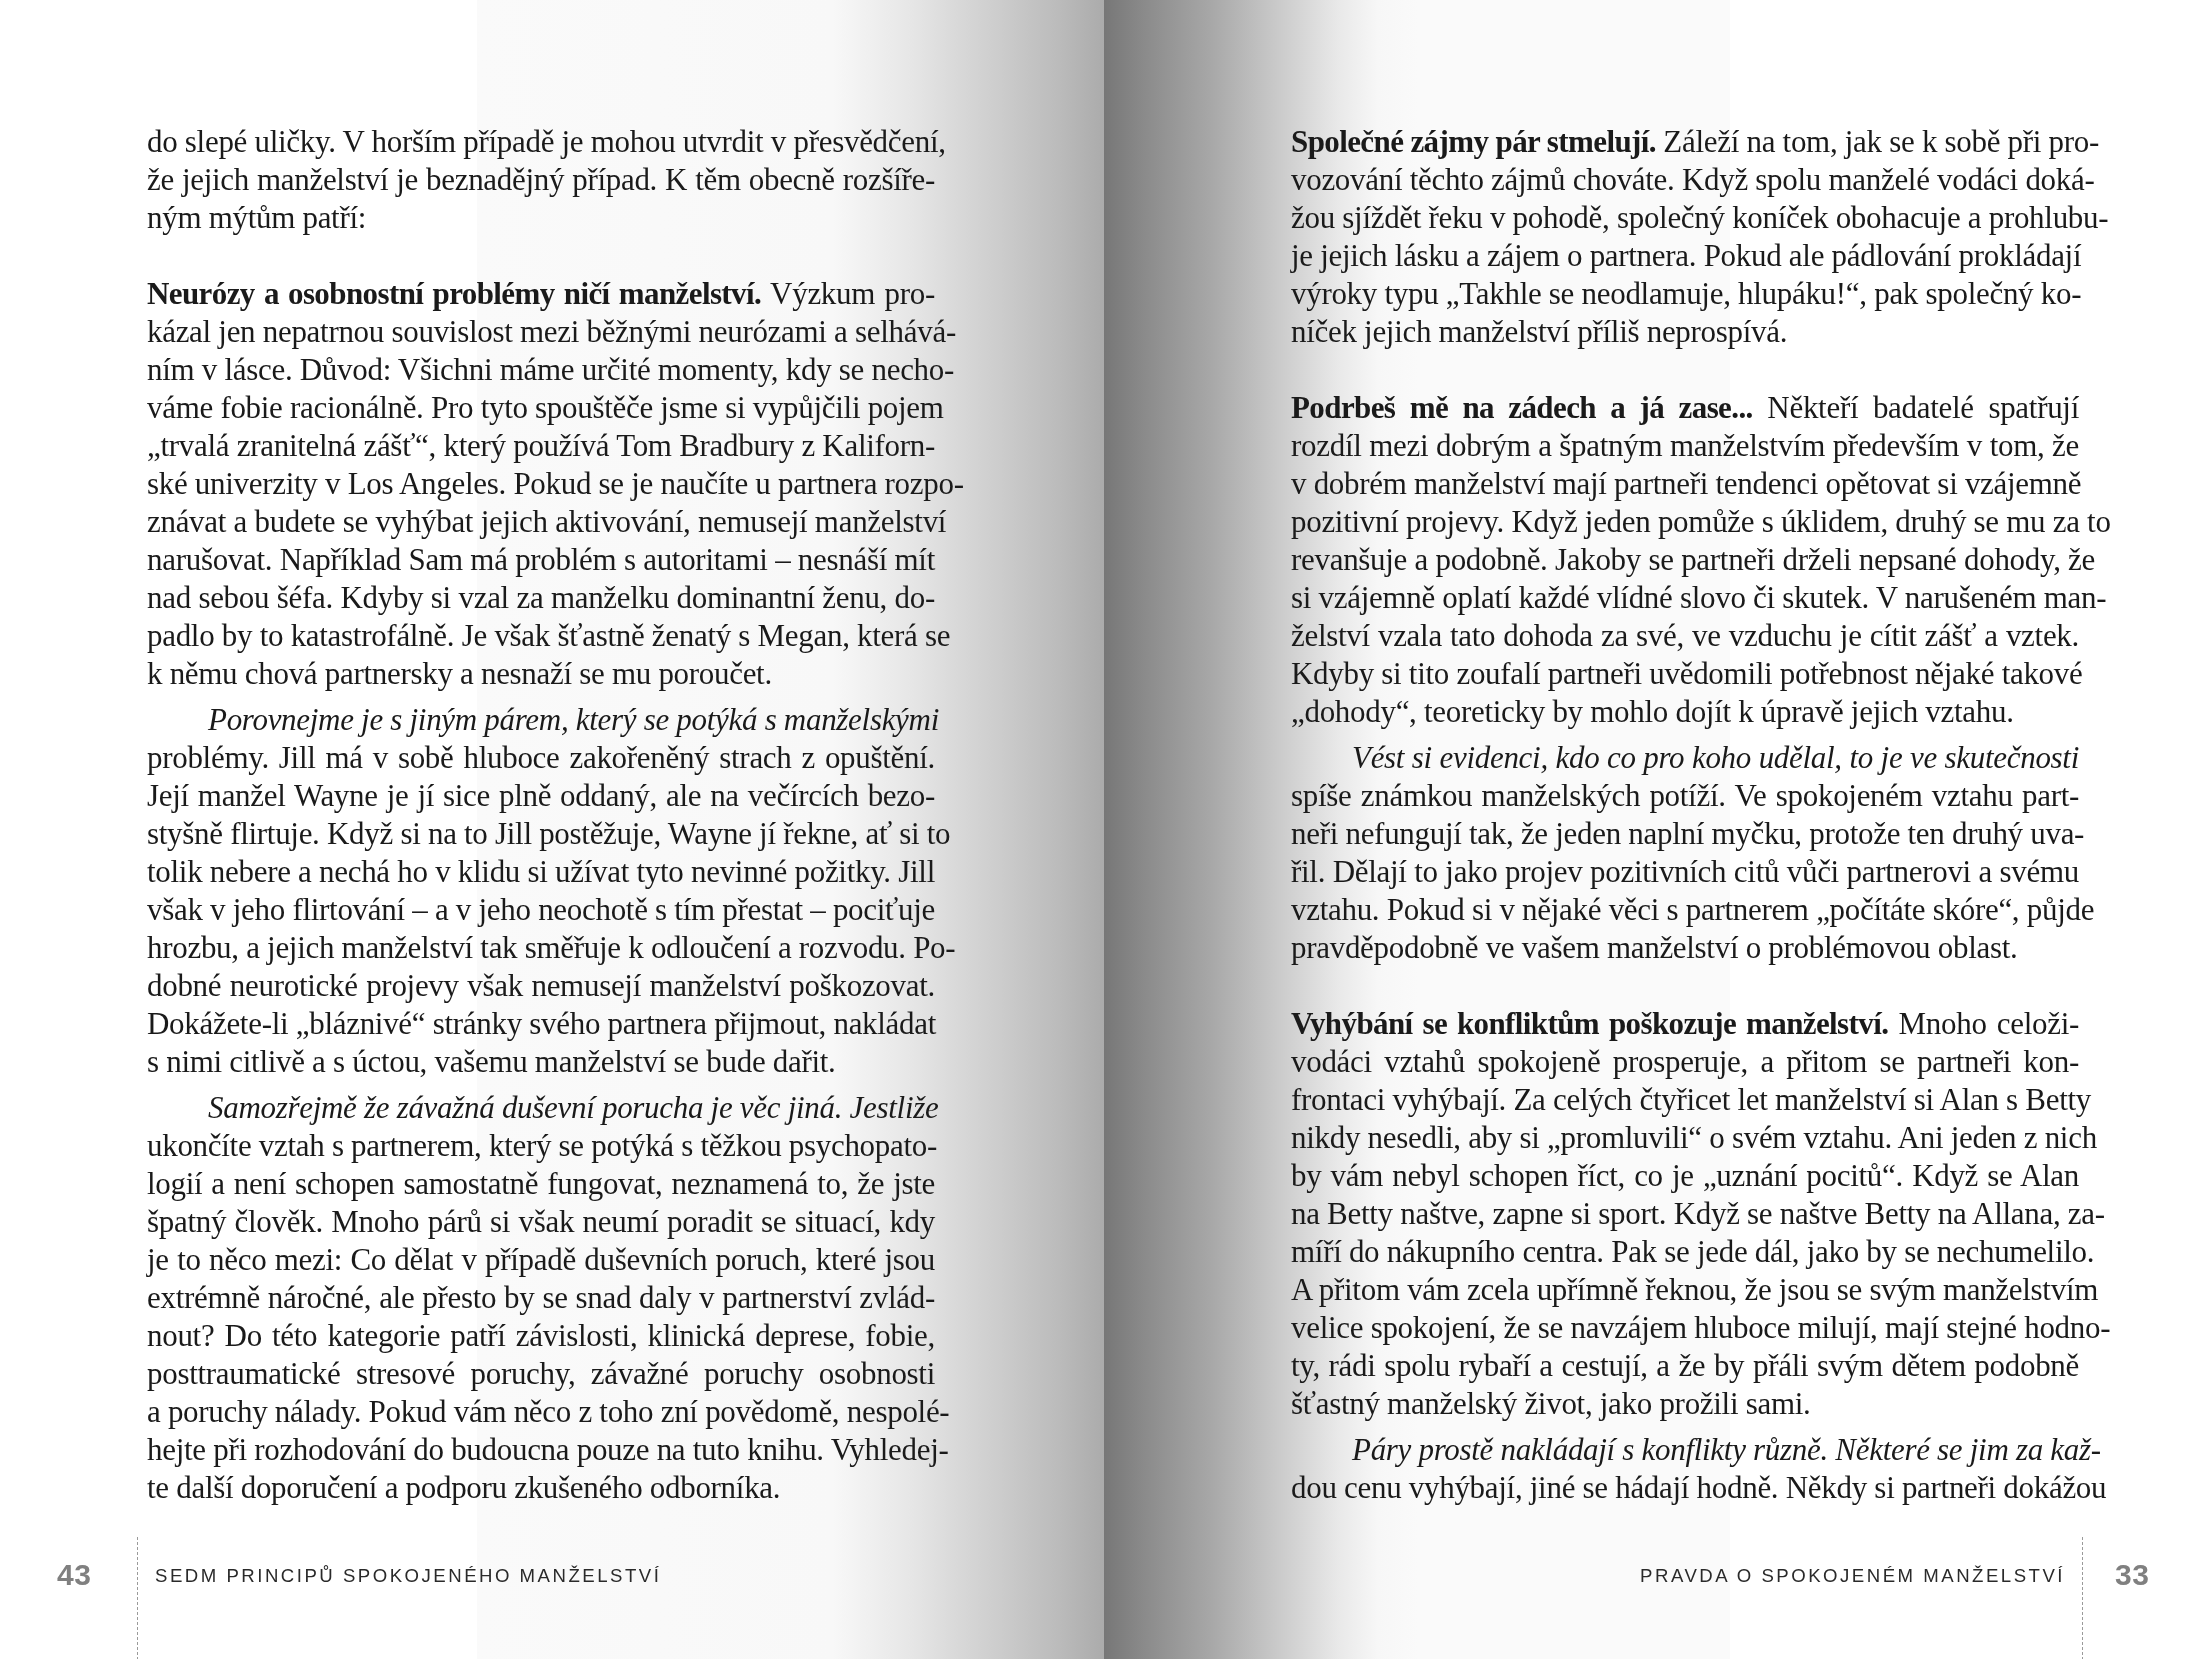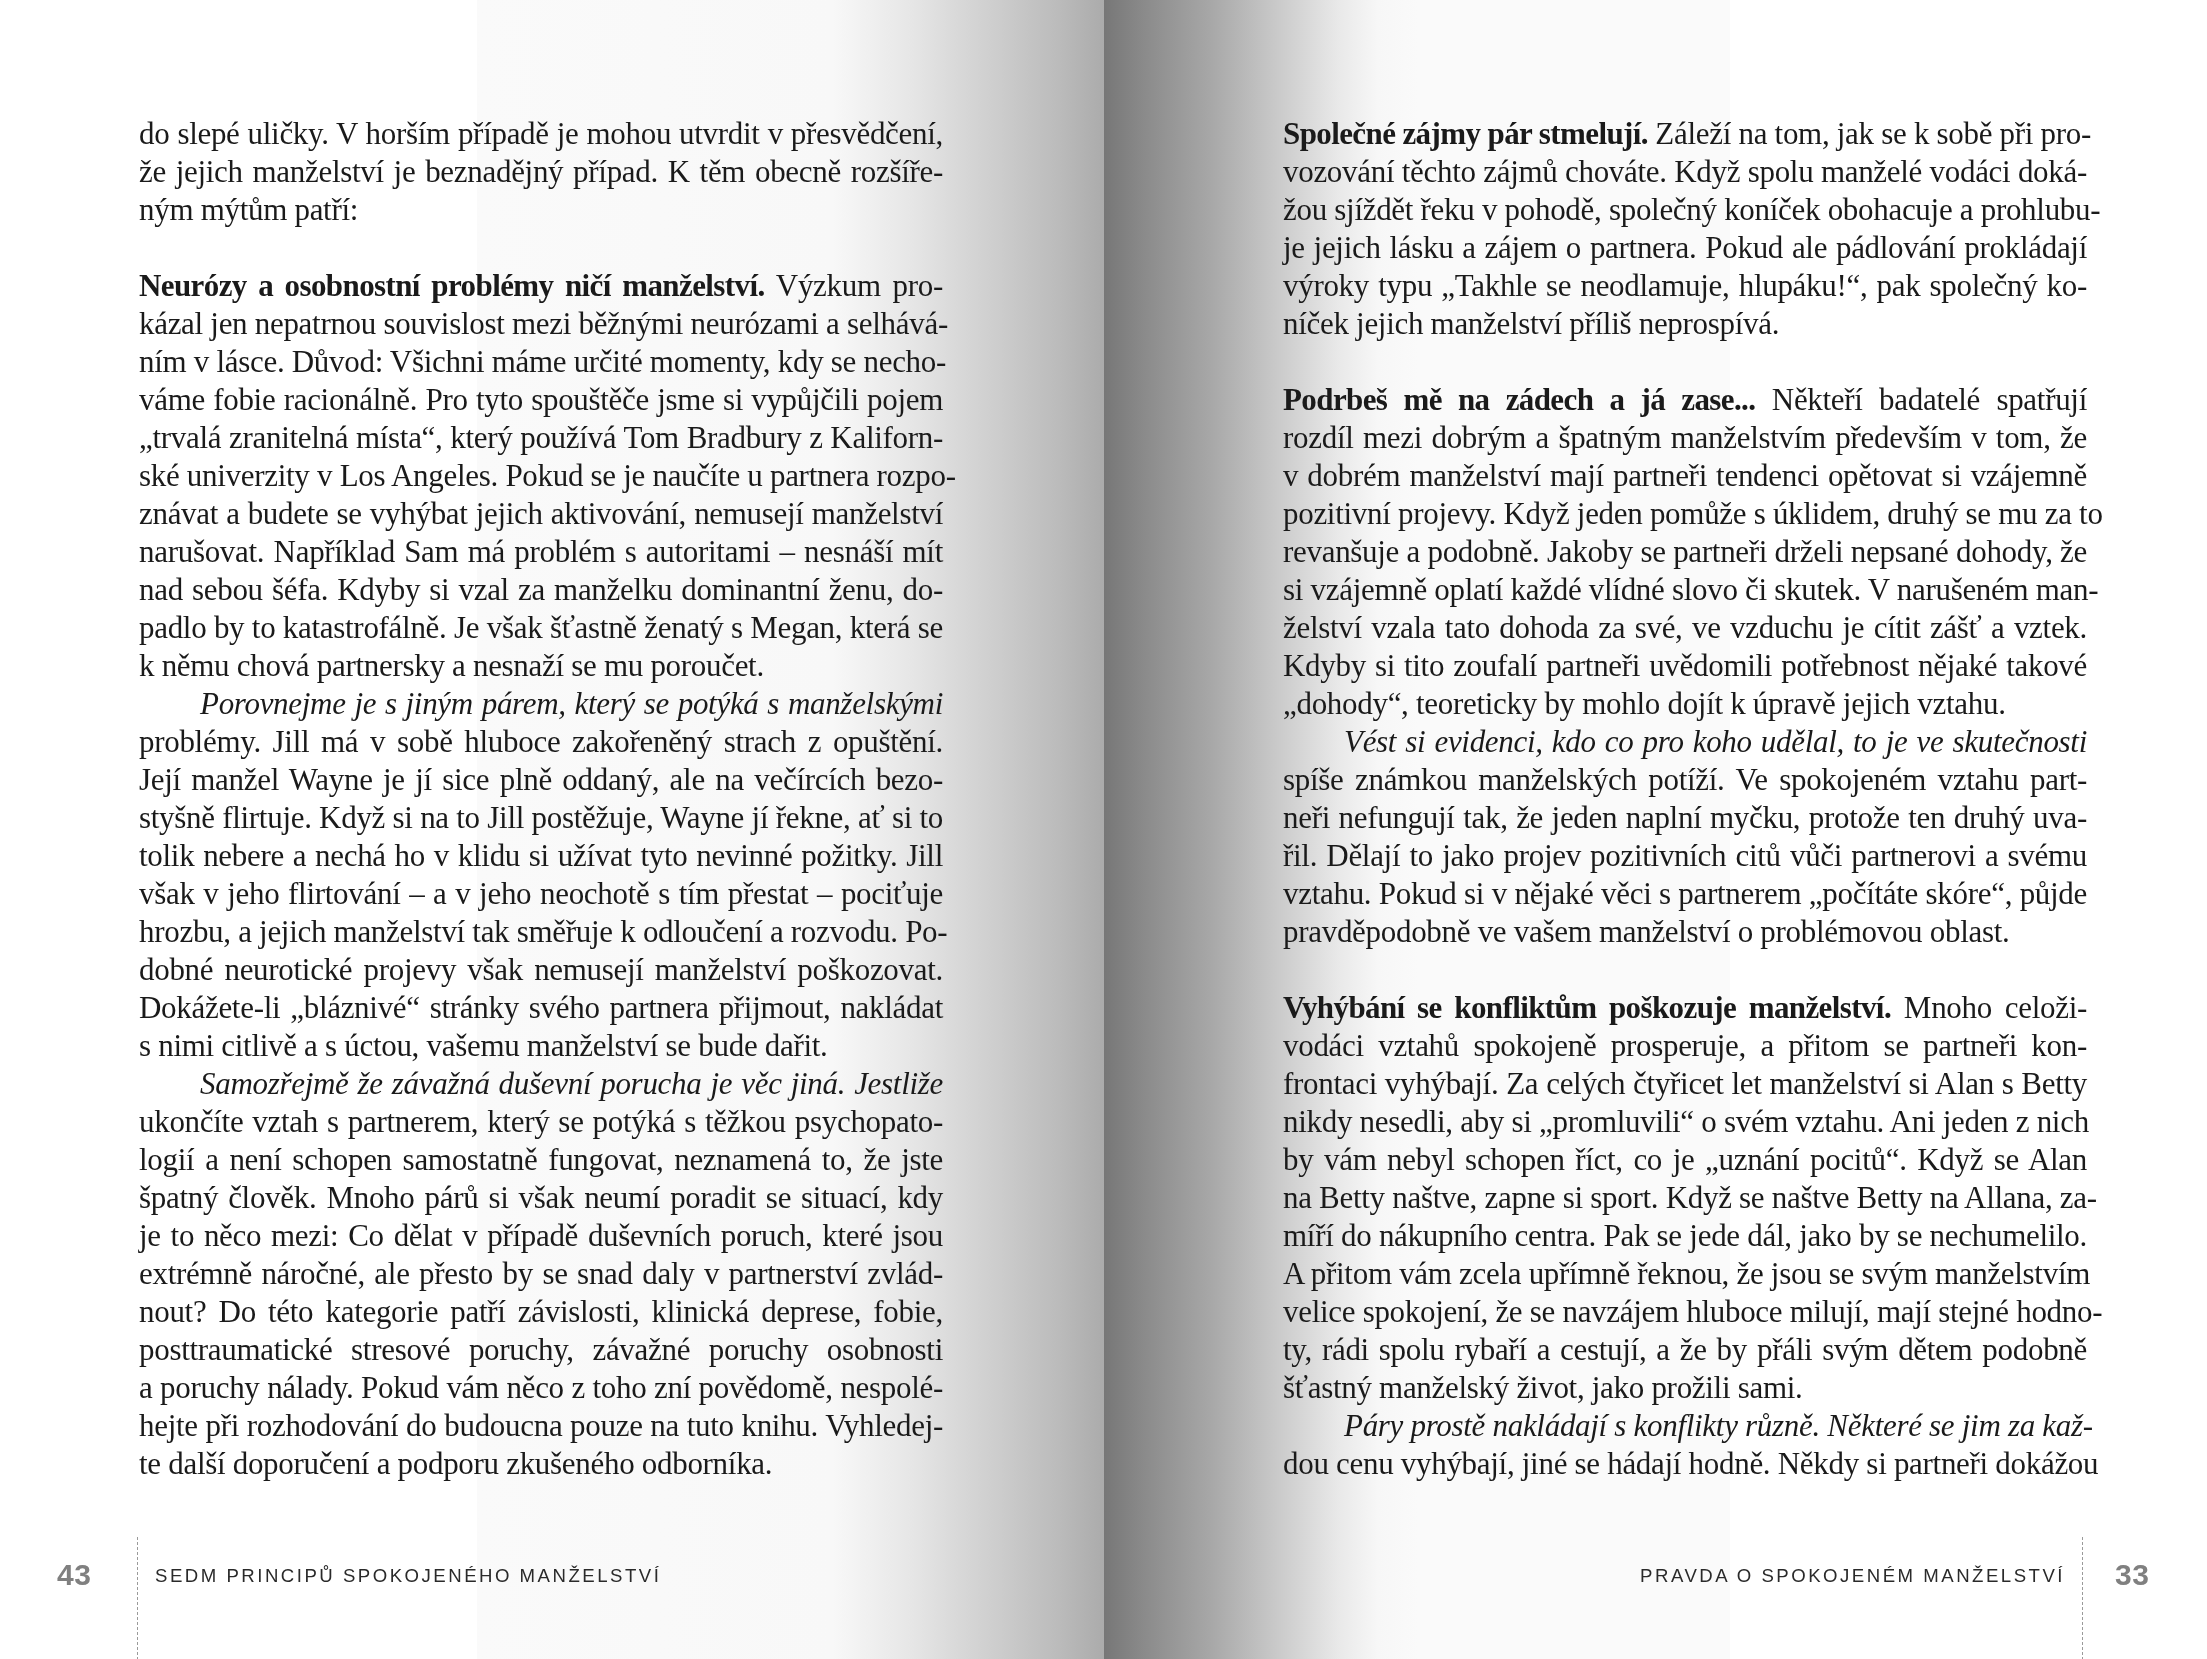--- a/index.html
+++ b/index.html
@@ -28,21 +28,21 @@
   }
   .text-block {
     position: absolute; top: 115px; width: 804px;
     font-size: 31px; line-height: 38px;
     letter-spacing: -0.3px;
     text-align: justify;
     hyphens: none;
   }
   .page-left .text-block { left: 139px; }
   .page-right .text-block { left: 179px; width: 804px; }
-  .para { margin: 0; text-indent: 0; }
+  .para { margin: 8px; text-indent: 0; }
   .para.gap { margin-top: 38px; }
   .lead { font-weight: bold; letter-spacing: -0.6px; }
   .line { display: block; text-align-last: justify; white-space: nowrap; }
   .line.last { text-align-last: left; }
   .line.indent { padding-left: 61px; font-style: italic; }
   .folio {
     position: absolute; top: 1558px;
     font-family: "Liberation Sans", "DejaVu Sans", sans-serif;
     font-weight: bold; font-size: 30px; color: #808080;
     letter-spacing: 0.5px;
@@ -74,21 +74,21 @@
         <div class="para">
           <span class="line">do slepé uličky. V horším případě je mohou utvrdit v přesvědčení,</span>
           <span class="line">že jejich manželství je beznadějný případ. K těm obecně rozšíře-</span>
           <span class="line last">ným mýtům patří:</span>
         </div>
         <div class="para gap">
           <span class="line"><span class="lead">Neurózy a osobnostní problémy ničí manželství.</span><span> Výzkum pro-</span></span>
           <span class="line">kázal jen nepatrnou souvislost mezi běžnými neurózami a selhává-</span>
           <span class="line">ním v lásce. Důvod: Všichni máme určité momenty, kdy se necho-</span>
           <span class="line">váme fobie racionálně. Pro tyto spouštěče jsme si vypůjčili pojem</span>
-          <span class="line">„trvalá zranitelná místa“, který používá Tom Bradbury z Kaliforn-</span>
+          <span class="line">„trvalá zranitelná zášť“, který používá Tom Bradbury z Kaliforn-</span>
           <span class="line">ské univerzity v Los Angeles. Pokud se je naučíte u partnera rozpo-</span>
           <span class="line">znávat a budete se vyhýbat jejich aktivování, nemusejí manželství</span>
           <span class="line">narušovat. Například Sam má problém s autoritami – nesnáší mít</span>
           <span class="line">nad sebou šéfa. Kdyby si vzal za manželku dominantní ženu, do-</span>
           <span class="line">padlo by to katastrofálně. Je však šťastně ženatý s Megan, která se</span>
           <span class="line last">k němu chová partnersky a nesnaží se mu poroučet.</span>
         </div>
         <div class="para">
           <span class="line indent">Porovnejme je s jiným párem, který se potýká s manželskými</span>
           <span class="line">problémy. Jill má v sobě hluboce zakořeněný strach z opuštění.</span>

